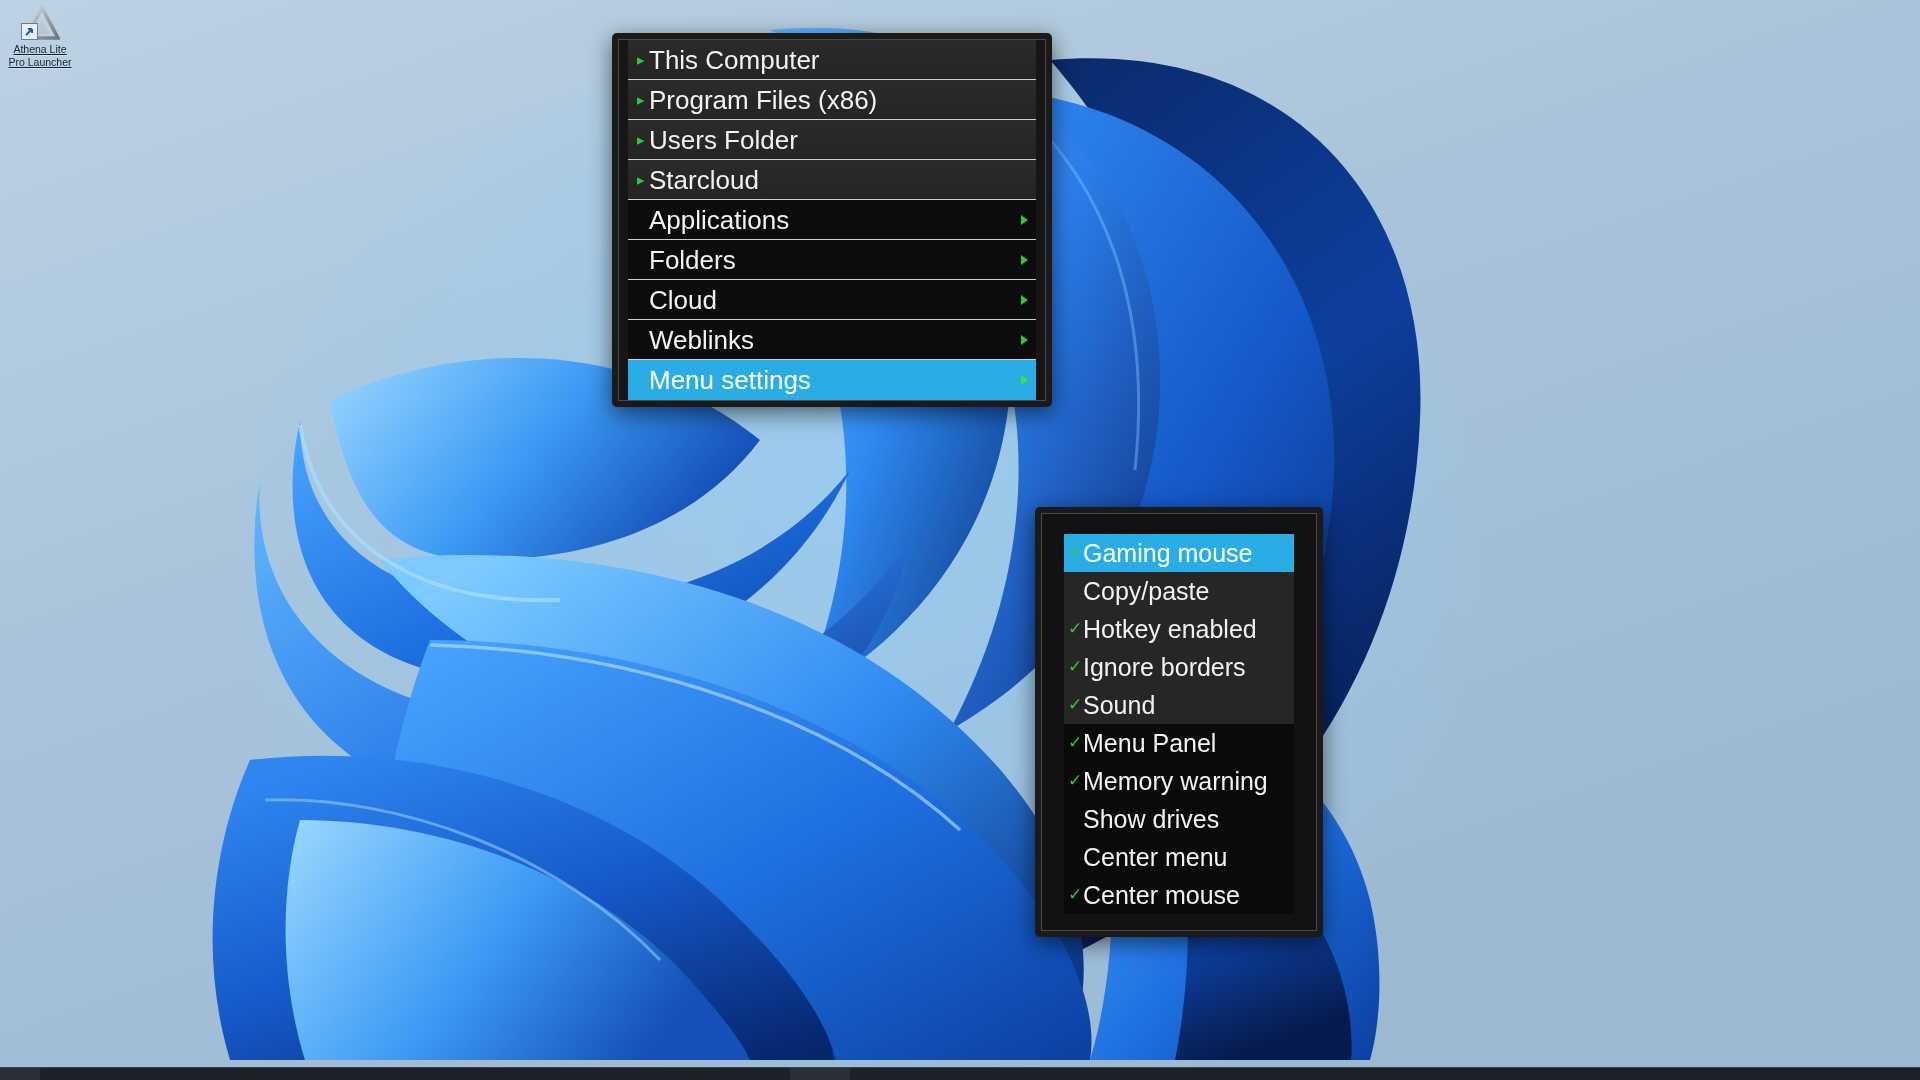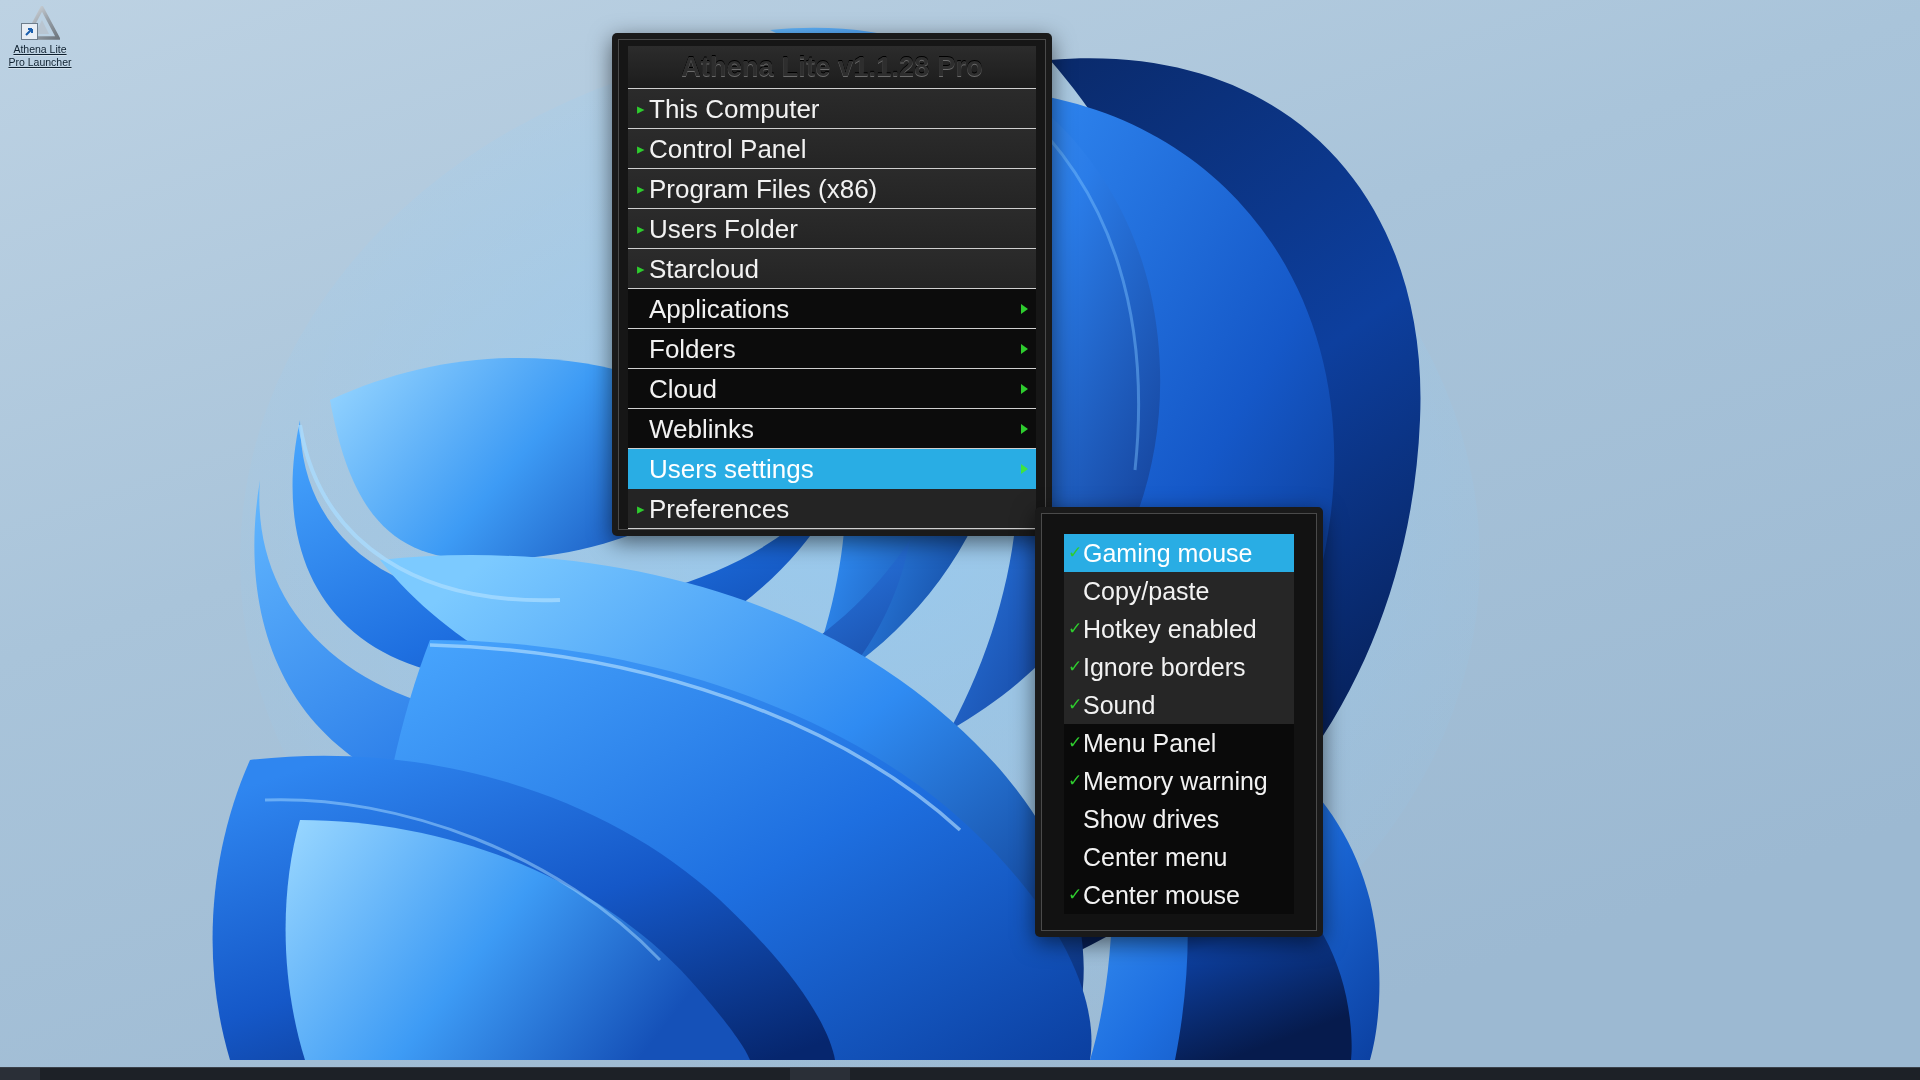--- a/index.html
+++ b/index.html
@@ -301,28 +301,24 @@
     </div>
     <div class="label">
       <span>Athena Lite</span><br>
       <span>Pro Launcher</span>
     </div>
   </div>
 
   <div id="main-menu" class="menu-panel">
     <div class="menu-inner">
 
-      <div class="menu-title">Athena Lite v1.1.28 Pro</div>
 
       <ul class="menu-list group-top">
         <li class="menu-item">
           <span class="bullet">▸</span><span class="label">This Computer</span>
-        </li>
-        <li class="menu-item">
-          <span class="bullet">▸</span><span class="label">Control Panel</span>
         </li>
         <li class="menu-item">
           <span class="bullet">▸</span><span class="label">Program Files (x86)</span>
         </li>
         <li class="menu-item">
           <span class="bullet">▸</span><span class="label">Users Folder</span>
         </li>
         <li class="menu-item">
           <span class="bullet">▸</span><span class="label">Starcloud</span>
         </li>
@@ -342,30 +338,25 @@
           <span class="submenu-arrow"></span>
         </li>
         <li class="menu-item">
           <span class="bullet empty">▸</span><span class="label">Weblinks</span>
           <span class="submenu-arrow"></span>
         </li>
       </ul>
 
       <ul class="menu-list group-sel">
         <li class="menu-item selected">
-          <span class="bullet empty">▸</span><span class="label">Users settings</span>
+          <span class="bullet empty">▸</span><span class="label">Menu settings</span>
           <span class="submenu-arrow"></span>
         </li>
       </ul>
 
-      <ul class="menu-list group-bot">
-        <li class="menu-item">
-          <span class="bullet">▸</span><span class="label">Preferences</span>
-        </li>
-      </ul>
 
     </div>
   </div>
 
   <div id="submenu" class="menu-panel">
     <div class="menu-inner">
 
       <ul class="menu-list group-a">
         <li class="sub-item selected">
           <span class="check">✓</span><span class="label">Gaming mouse</span>

